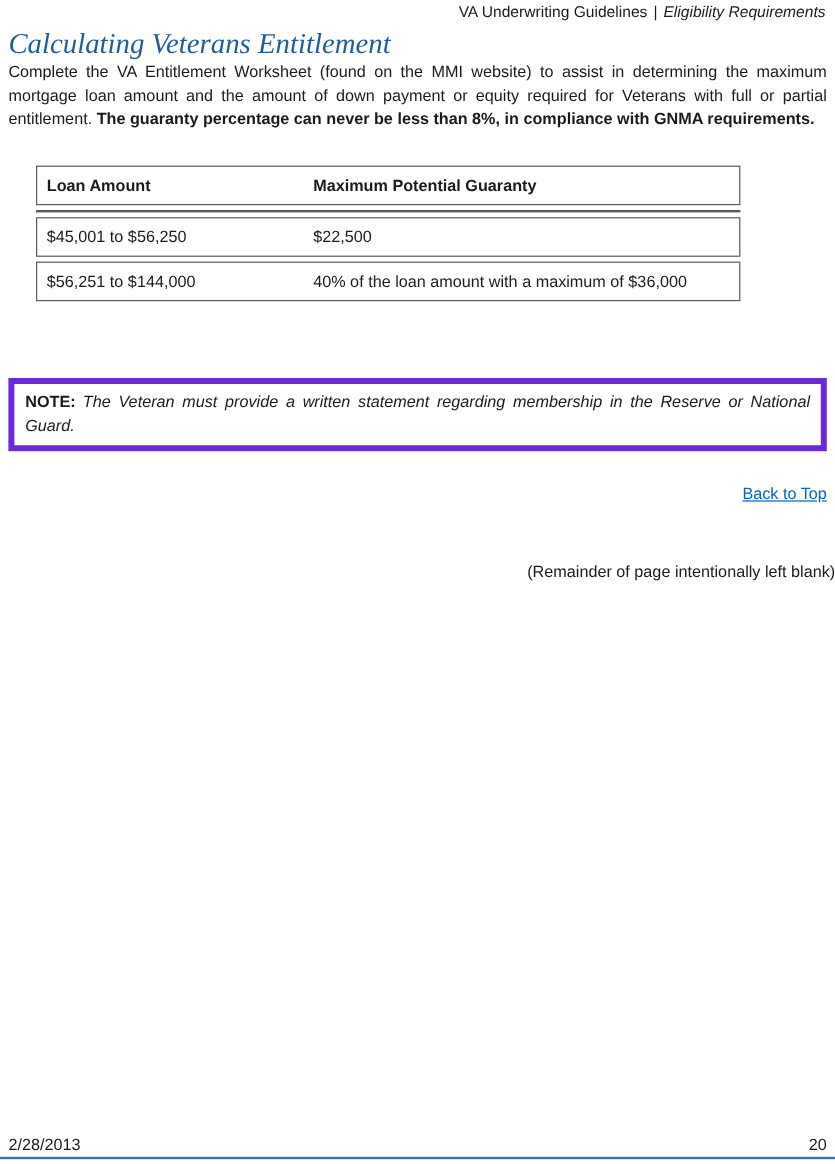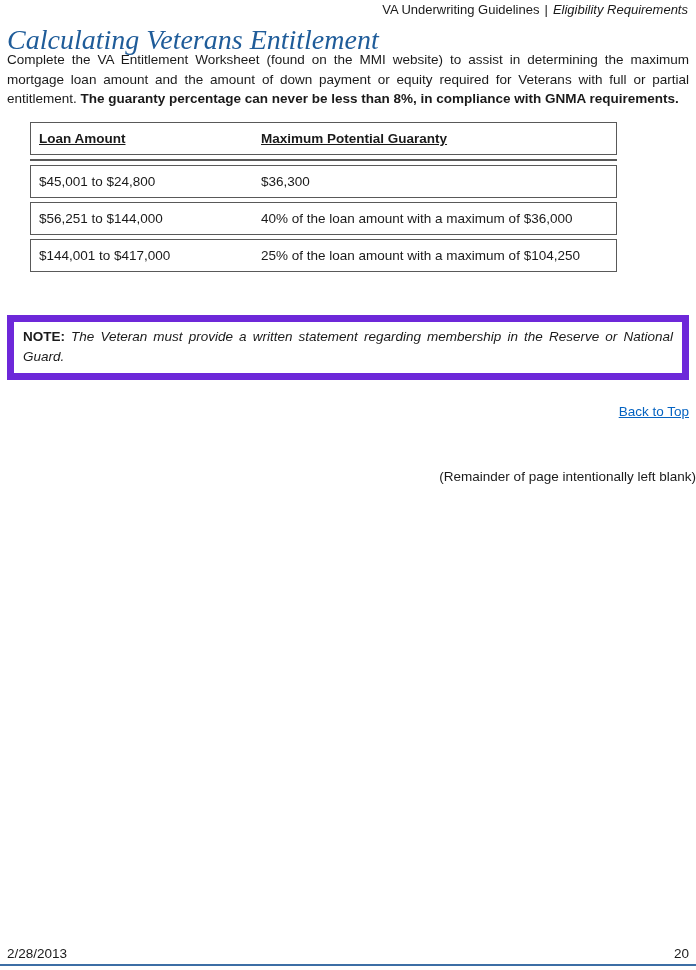--- a/index.html
+++ b/index.html
@@ -25,21 +25,21 @@
   }
   .page-header .subtitle { font-style: italic; }
   .page-header .sep { margin: 0 5px; color: #1a1a1a; }
 
   .section-title {
     position: absolute;
     top: 24px;
     left: 7px;
     font-family: "Liberation Serif", serif;
     font-style: italic;
-    font-size: 28px;
+    font-size: 24px;
     color: var(--heading_blue, #1f5c99);
   }
 
   .intro {
     position: absolute;
     top: 50px;
     left: 7px;
     width: 682px;
     text-align: justify;
     line-height: 19.5px;
@@ -51,32 +51,32 @@
     top: 122px;
     left: 30px;
     width: 587px;
   }
   .trow {
     display: flex;
     border: 1px solid #595959;
     margin-top: 4px;
     background: #fff;
   }
-  .trow:first-child { margin-top: 0; text-decoration: underline; }
+  .trow:first-child { margin-top: 16px; }
   .trow.thead { font-weight: bold; }
   .tcell { padding: 8px 8px; }
   .tcell.c1 { width: 222px; }
   .tcell.c2 { flex: 1; }
 
   .note-box {
     position: absolute;
     top: 315px;
     left: 7px;
     width: 682px;
-    border: 7px solid #6d28d9;
+    border: 5px solid #6d28d9;
     padding: 5px 9px 7px 9px;
     text-align: justify;
     line-height: 19.5px;
   }
   .note-box .note-label { font-weight: bold; margin-right: 6px; }
   .note-box .note-text { font-style: italic; }
 
   .back-to-top {
     position: absolute;
     top: 404px;
@@ -128,30 +128,26 @@
 </p>
 
 <div class="gtable">
   <div class="trow thead">
     <div class="tcell c1">Loan Amount</div>
     <div class="tcell c2">Maximum Potential Guaranty</div>
   </div>
   <div class="trow">
   </div>
   <div class="trow">
-    <div class="tcell c1">$45,001 to $24,800</div>
-    <div class="tcell c2">$36,300</div>
+    <div class="tcell c1">$45,001 to $56,250</div>
+    <div class="tcell c2">$22,500</div>
   </div>
   <div class="trow">
     <div class="tcell c1">$56,251 to $144,000</div>
     <div class="tcell c2">40% of the loan amount with a maximum of $36,000</div>
-  </div>
-  <div class="trow">
-    <div class="tcell c1">$144,001 to $417,000</div>
-    <div class="tcell c2">25% of the loan amount with a maximum of $104,250</div>
   </div>
 </div>
 
 <div class="note-box">
   <span class="note-label">NOTE:</span><span class="note-text">The Veteran must provide a written statement regarding membership in the Reserve or National Guard.</span>
 </div>
 
 <a class="back-to-top">Back to Top</a>
 
 <div class="blank-notice">(Remainder of page intentionally left blank)</div>

